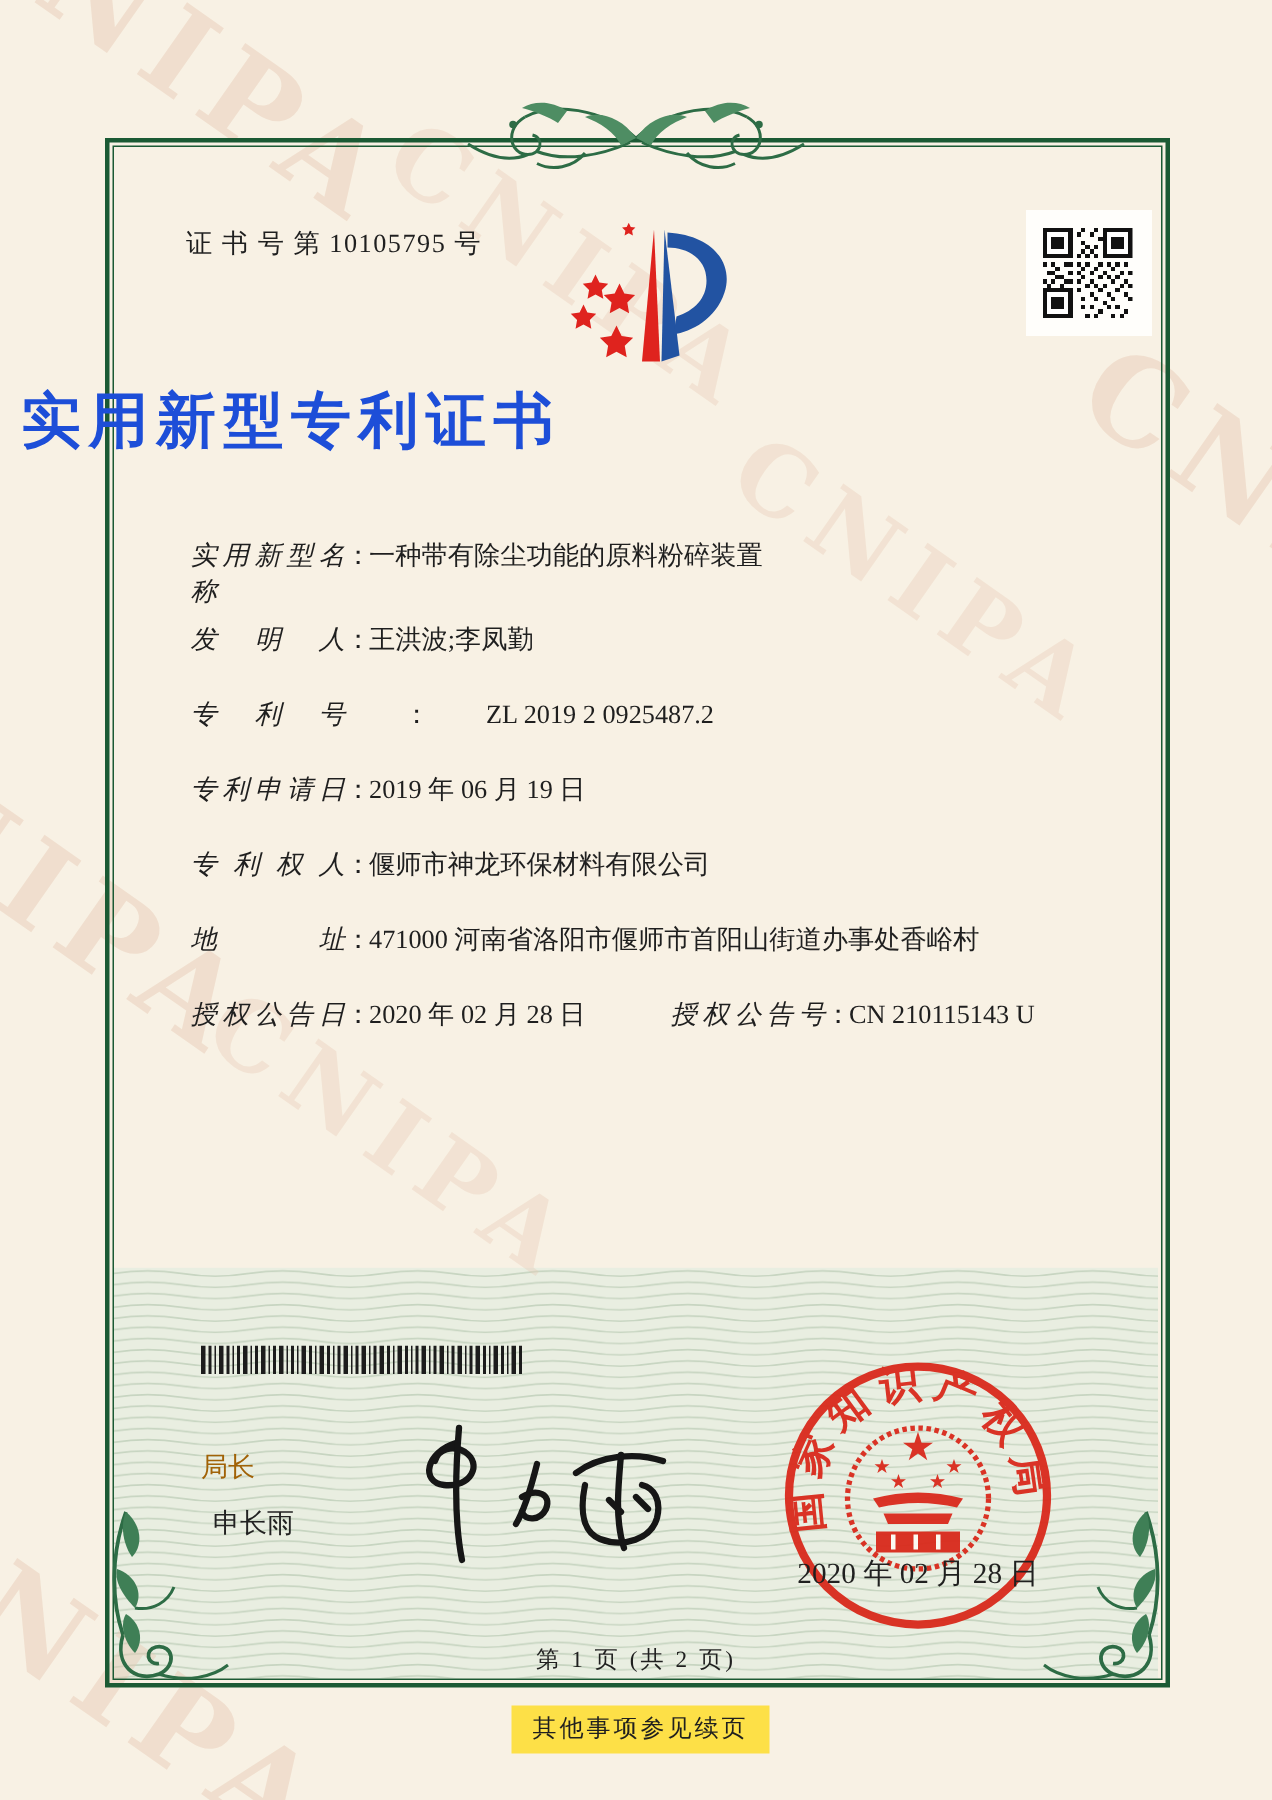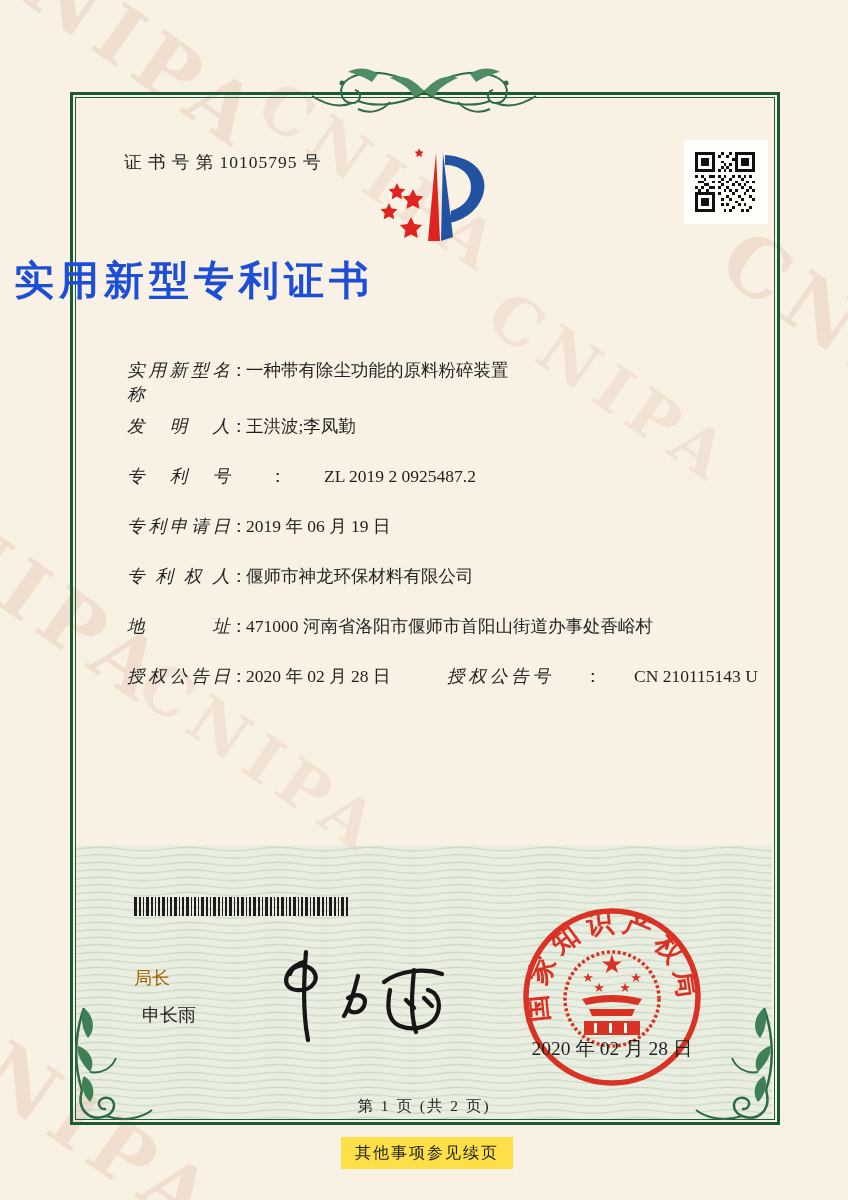--- a/index.html
+++ b/index.html
@@ -43,21 +43,21 @@
     font-size:40px;font-weight:bold;letter-spacing:5px;color:#1d4ed8;
   }
   .logo{position:absolute;left:363px;top:141px;}
   .qrbox{position:absolute;left:670px;top:140px;width:84px;height:84px;background:#fffefb;}
   .qrbox svg{position:absolute;left:11px;top:12px;}
 
   .row{position:absolute;left:113px;font-size:17.5px;display:flex;align-items:baseline;}
   .lab{display:inline-block;width:103px;text-align:justify;text-align-last:justify;font-style:italic;}
   .colon{display:inline-block;width:16px;}
   .val{white-space:nowrap;}
-  .pair2{position:absolute;left:320px;top:0;display:flex;align-items:baseline;gap:34px;}
+  .pair2{position:absolute;left:320px;top:0;display:flex;align-items:baseline;}
 
   .legal{position:absolute;left:113px;top:697px;width:624px;font-size:17.5px;line-height:30px;}
   .legal p{margin:0;text-indent:2em;text-align:justify;}
 
   .barcode{position:absolute;left:120px;top:897px;}
 
   .dir-title{position:absolute;left:120px;top:966px;font-size:18px;font-family:"Liberation Sans","DejaVu Sans",sans-serif;color:#a16207;}
   .dir-name{position:absolute;left:128px;top:1003px;font-size:18px;font-family:"Liberation Sans","DejaVu Sans",sans-serif;color:#222;}
   .sig{position:absolute;left:252px;top:948px;}
 

